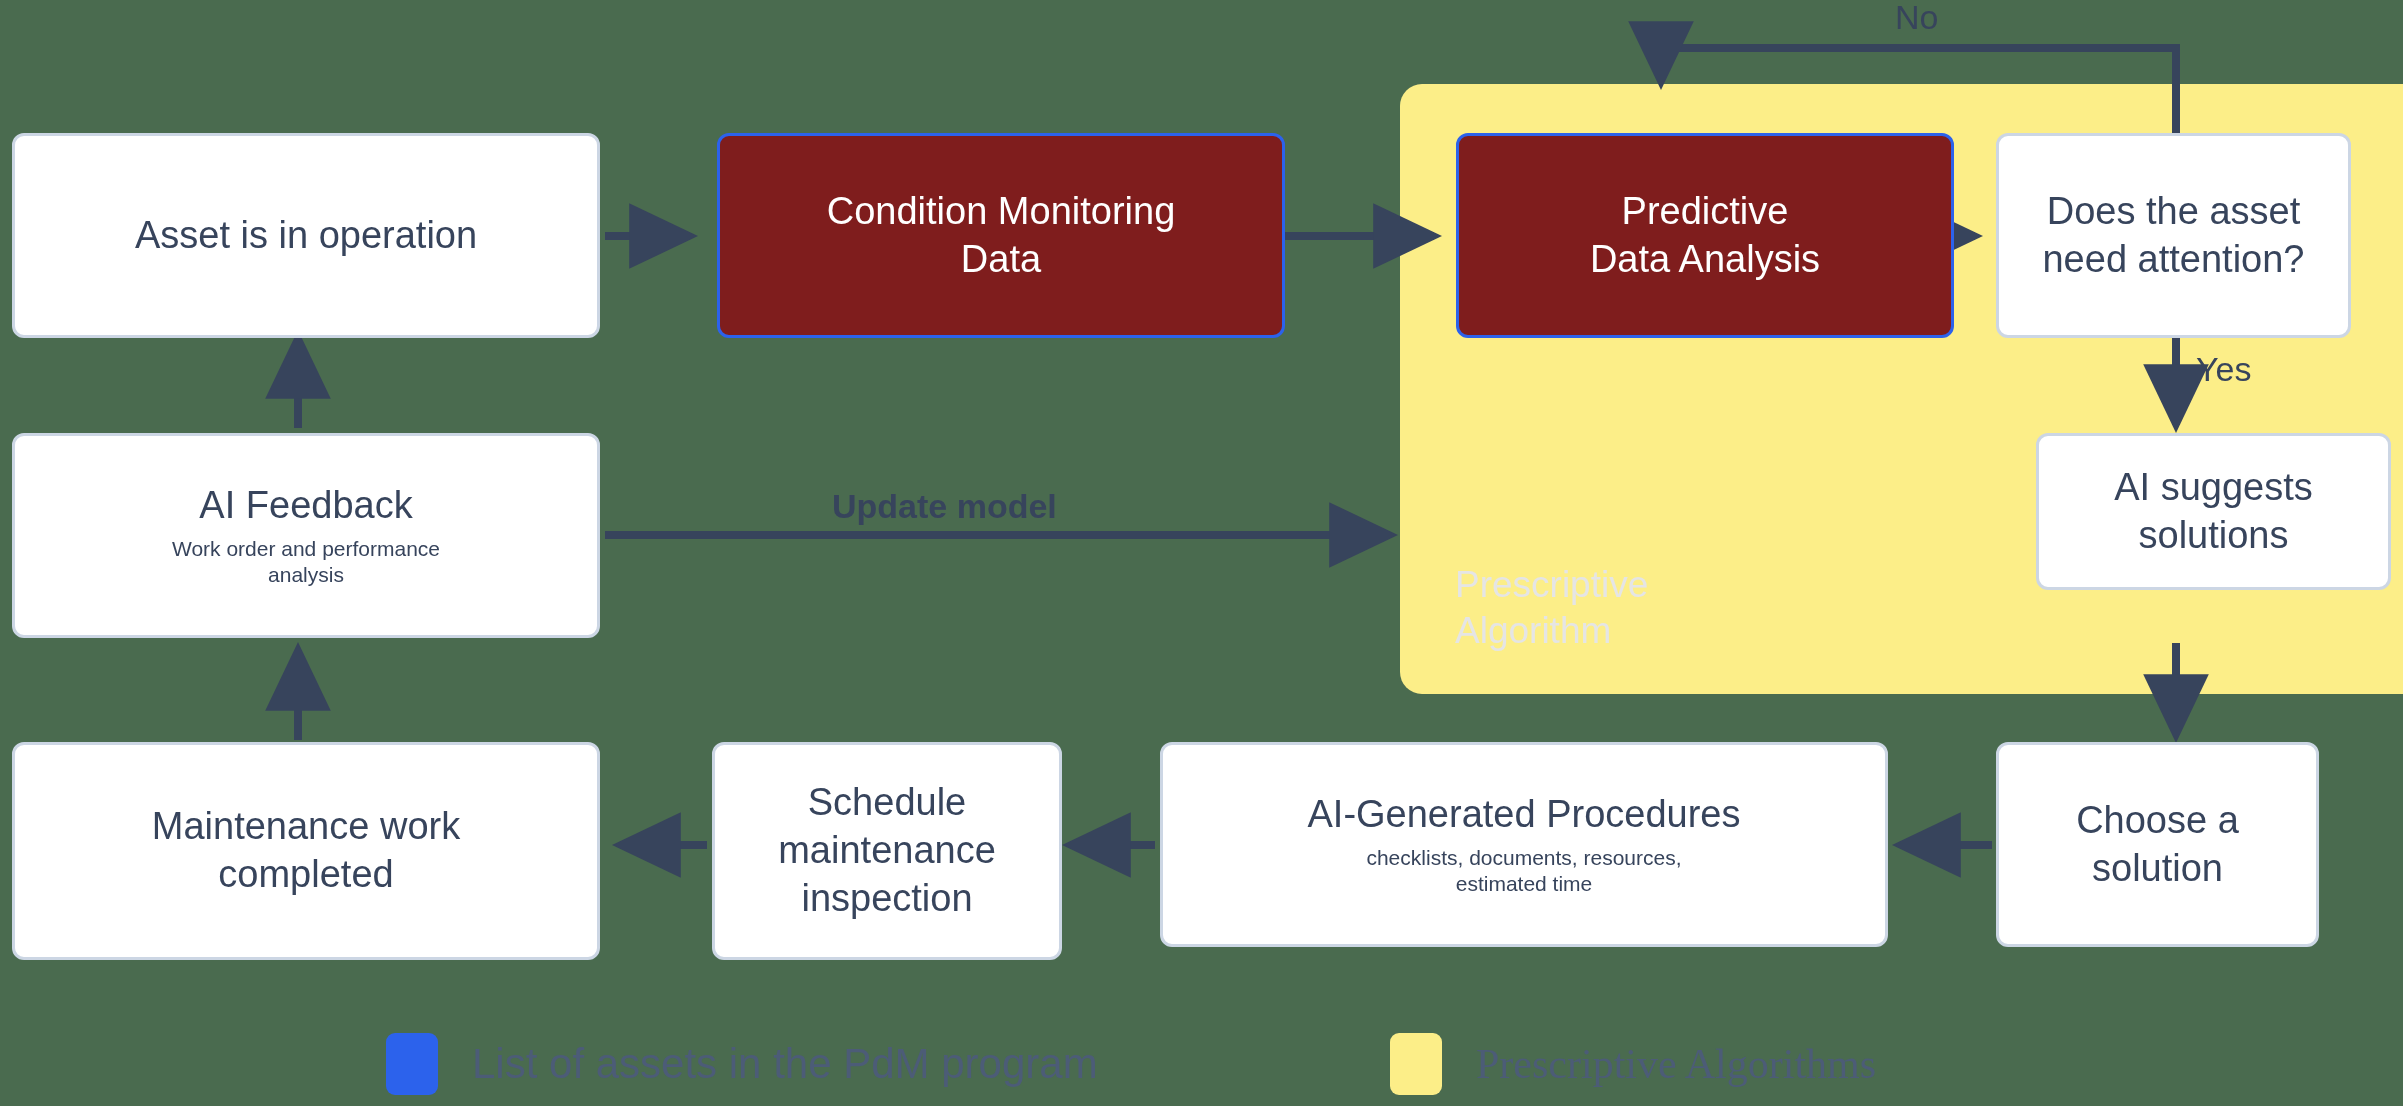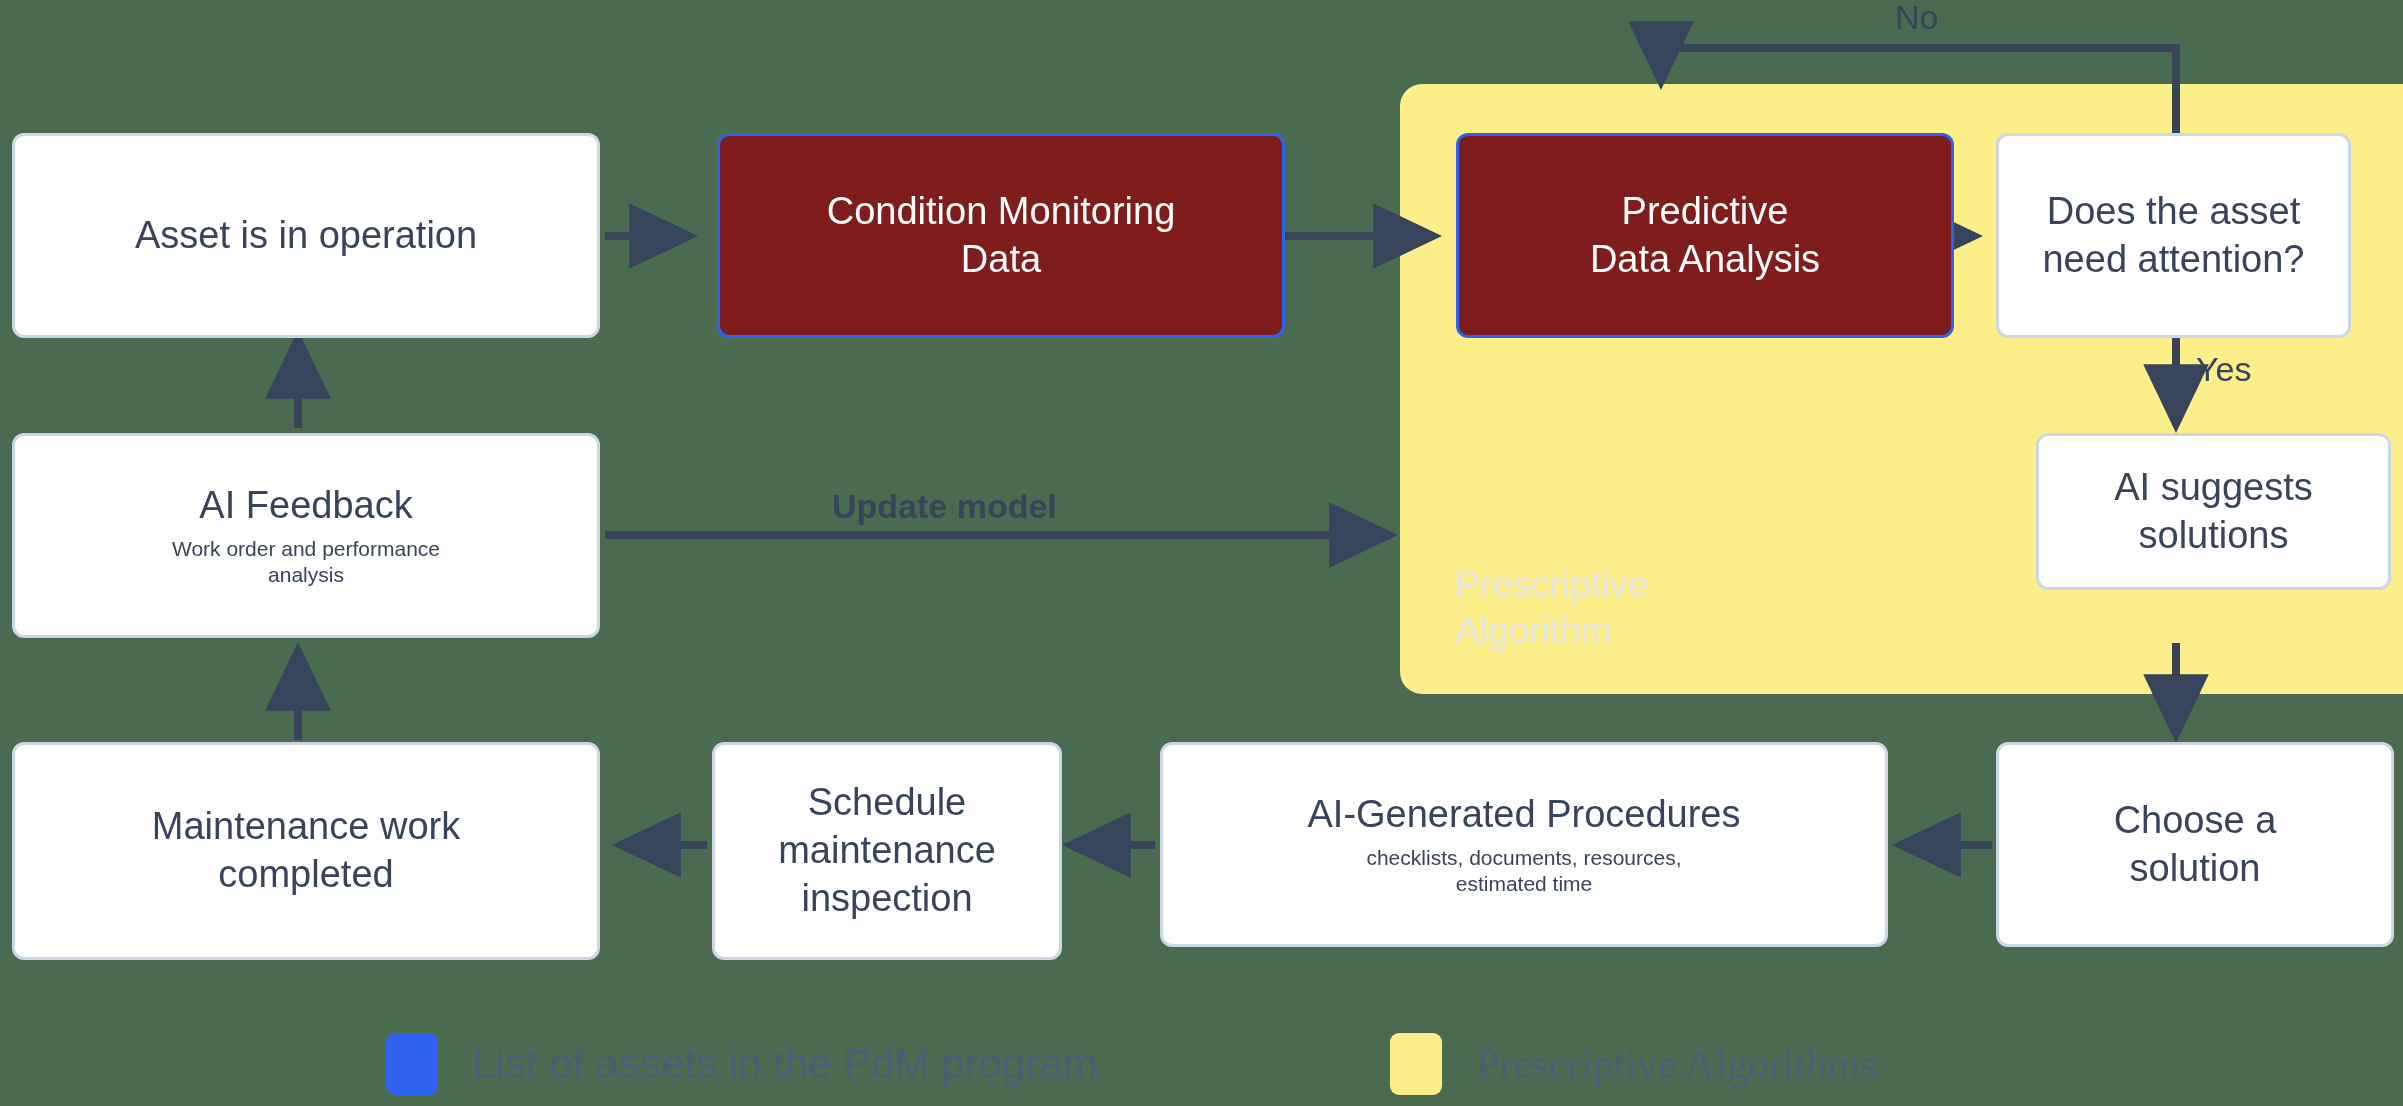--- a/index.html
+++ b/index.html
@@ -167,21 +167,21 @@
     <div class="title">AI Feedback</div>
     <div class="sub">Work order and performance
 analysis</div>
   </div>
 
   <div class="node white" style="left:1996px; top:433px; width:355px; height:157px;margin-left:40px;">
     <div class="title">AI suggests
 solutions</div>
   </div>
 
-  <div class="node white" style="left:1996px; top:742px; width:398px; height:205px;">
+  <div class="node white" style="left:1996px; top:742px; width:323px; height:205px;">
     <div class="title">Choose a
 solution</div>
   </div>
 
   <div class="node white" style="left:1160px; top:742px; width:728px; height:205px;">
     <div class="title">AI-Generated Procedures</div>
     <div class="sub">checklists, documents, resources,
 estimated time</div>
   </div>
 

